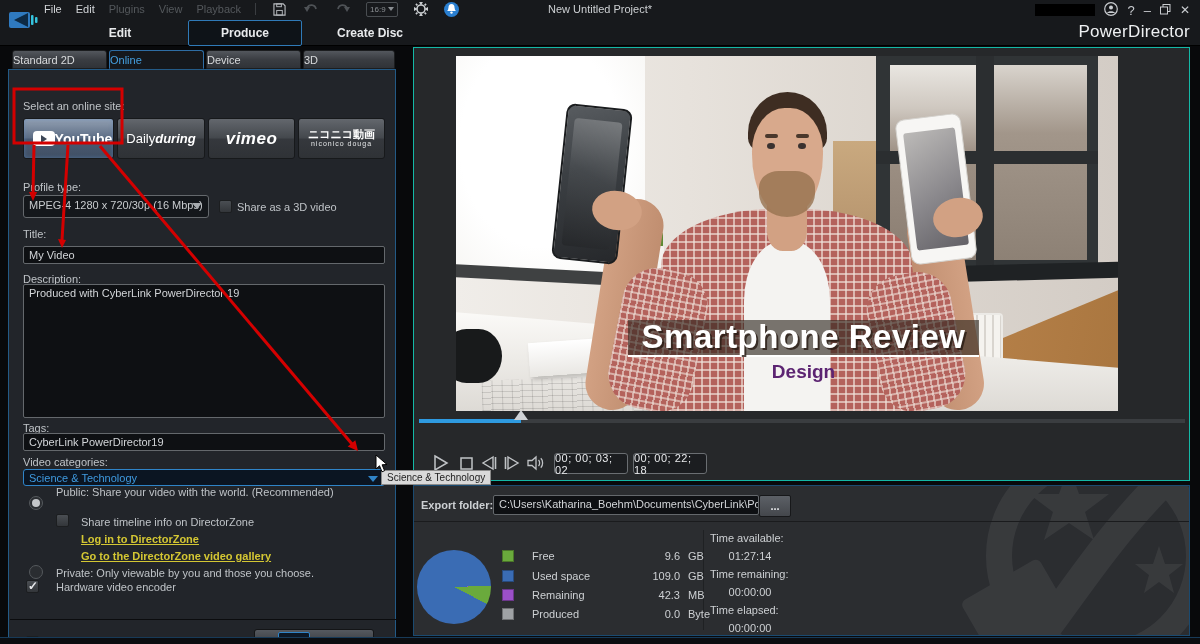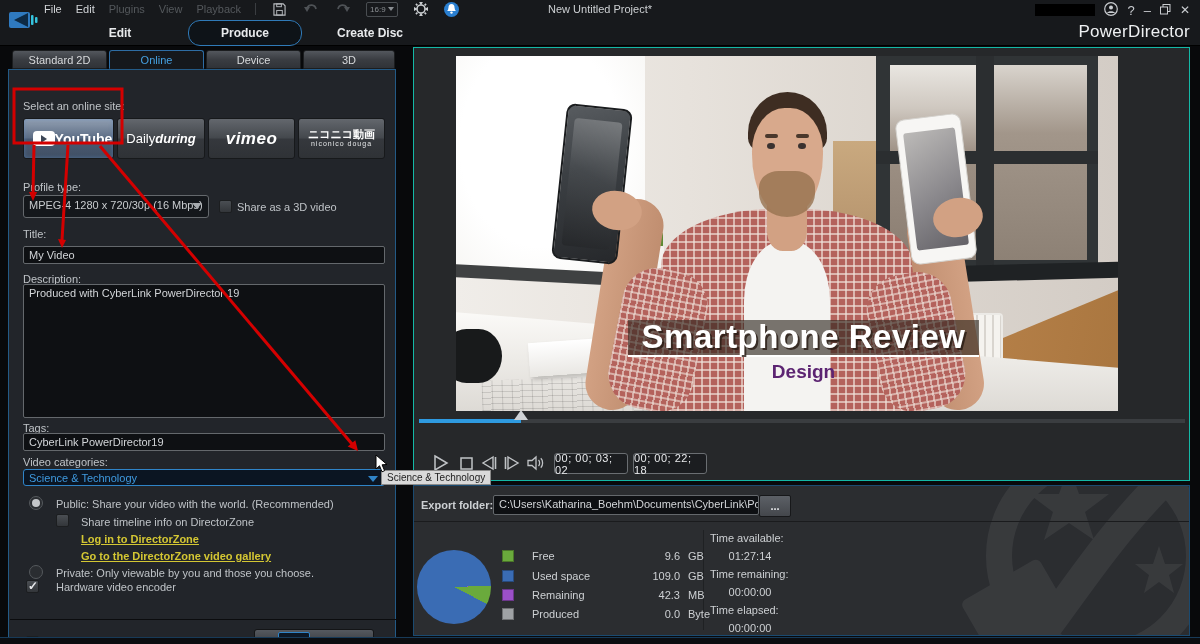--- a/index.html
+++ b/index.html
@@ -18,25 +18,25 @@
   .tbtn.dis{color:#4e5256;}
   .ar-btn{display:flex;align-items:center;gap:2px;border:1px solid #4a4e52;border-radius:2px;
           padding:0 3px;height:13px;color:#8a8e92;font-size:8px;}
   .bell{width:15px;height:15px;border-radius:50%;background:#2a7fd0;display:flex;align-items:center;justify-content:center;}
   .proj-title{position:absolute;left:470px;top:3px;width:260px;text-align:center;color:#cdd0d3;font-size:11px;}
   .win-ctl{position:absolute;top:2px;display:flex;align-items:center;gap:9px;color:#c9ccd0;}
   .redacted{width:60px;height:12px;background:#000;}
   .brand{position:absolute;right:10px;top:22px;font-size:17px;color:#eef0f2;letter-spacing:.3px;}
   .main-tabs{position:absolute;left:60px;top:20px;display:flex;align-items:center;gap:0;}
   .mtab{width:120px;text-align:center;font-weight:bold;font-size:12px;color:#e8eaec;padding:5px 0;}
-  .mtab.active{border:1px solid #2f7ab8;background:#0e1318;border-radius:12px;width:112px;margin:0 8px;}
+  .mtab.active{border:1px solid #2f7ab8;background:#0e1318;border-radius:2px;width:112px;margin:0 8px;}
 
   
   .lpanel{position:absolute;left:8px;top:47px;width:390px;height:593px;}
-  .ptab{position:absolute;top:3px;height:19px;line-height:19px;text-align:center;font-size:11px;
+  .ptab{position:absolute;top:3px;height:19px;line-height:19px;text-align:left;font-size:11px;
         background:linear-gradient(180deg,#53575d,#3a3d42 50%,#303338);color:#d8dadc;
         border:1px solid #1b1d1f;border-radius:3px 3px 0 0;box-sizing:border-box;}
   .ptab.active{background:#15181c;color:#45a0e0;border:1px solid #2e6da4;border-bottom-color:#15181c;}
   .pbody{position:absolute;left:0;top:22px;width:388px;height:569px;background:#22252a;
          border:1px solid #235a86;box-sizing:border-box;}
   .lbl{position:absolute;color:#bfc3c7;font-size:11px;}
   .sitebtn{position:absolute;top:48px;height:41px;border-radius:3px;border:1px solid #17191b;box-sizing:border-box;
            background:linear-gradient(180deg,#63676d,#44484d 48%,#35383d 52%,#2f3236);
            display:flex;flex-direction:column;align-items:center;justify-content:center;color:#fff;}
   .sitebtn.active{background:linear-gradient(180deg,#93a0b2,#5d6e86 48%,#495972 52%,#415064);
@@ -246,21 +246,21 @@
       <div class="lbl" style="left:14px;top:352px;">Tags:</div>
       <div class="field" style="left:14px;top:363px;width:362px;height:18px;">CyberLink PowerDirector19</div>
 
       <div class="lbl" style="left:14px;top:386px;">Video categories:</div>
       <div class="combo blue" style="left:14px;top:399px;width:362px;height:17px;padding:2px 5px;">
         <span>Science &amp; Technology</span>
         <span class="car"></span>
       </div>
 
       <div class="radio sel" style="left:20px;top:426px;"></div>
-      <div class="lbl" style="left:47px;top:428px;">Public: Share your video with the world. (Recommended)</div>
+      <div class="lbl" style="left:47px;top:416px;">Public: Share your video with the world. (Recommended)</div>
 
       <div class="cb" style="left:47px;top:444px;"></div>
       <div class="lbl" style="left:72px;top:446px;">Share timeline info on DirectorZone</div>
 
       <a class="link" style="left:72px;top:463px;">Log in to DirectorZone</a>
       <a class="link" style="left:72px;top:480px;">Go to the DirectorZone video gallery</a>
 
       <div class="radio" style="left:20px;top:495px;"></div>
       <div class="lbl" style="left:47px;top:497px;">Private: Only viewable by you and those you choose.</div>
 

